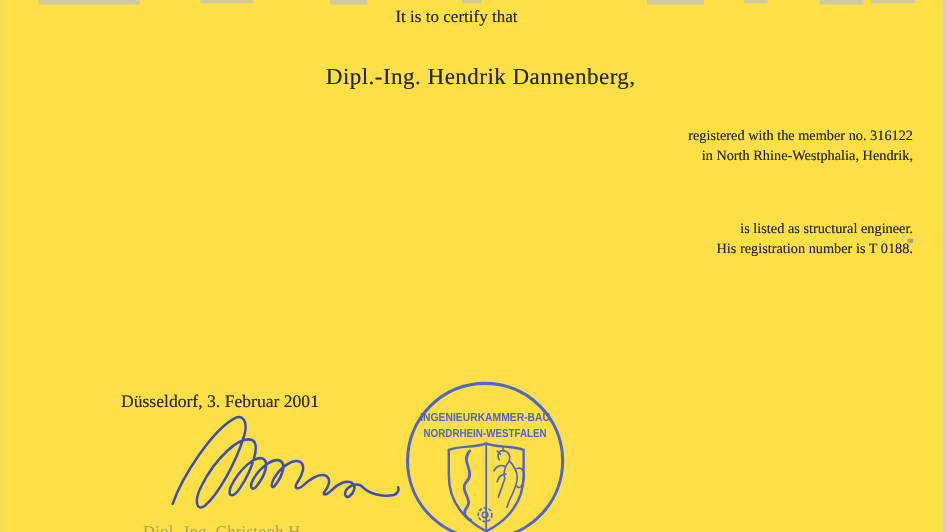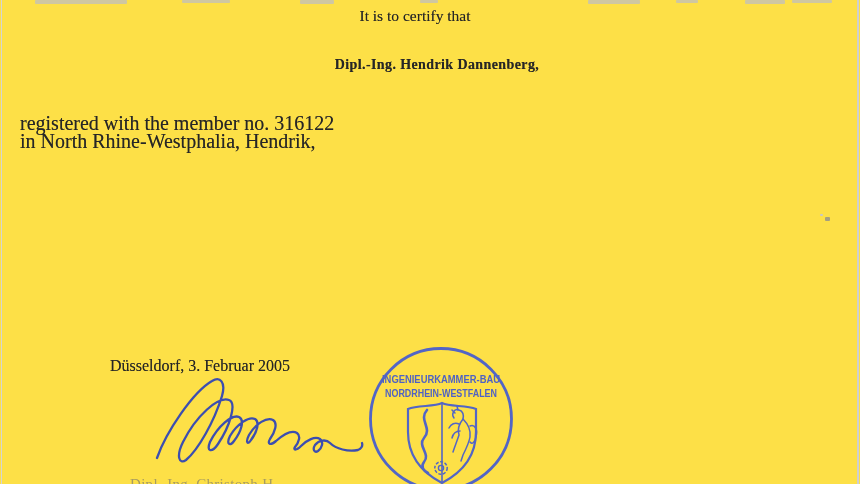--- a/index.html
+++ b/index.html
@@ -14,23 +14,23 @@
   
   .edge-line-left{position:absolute;left:1px;top:0;width:1px;height:484px;background:#d4d4d4;}
   .edge-line-right{position:absolute;left:857px;top:0;width:2px;height:484px;background:#cfcfcf;}
   .smudge{position:absolute;top:0;background:#bfbfbf;opacity:.75;border-radius:1px;}
   .speck{position:absolute;left:825px;top:217px;width:5px;height:4px;background:#8f8f8f;opacity:.8;border-radius:1px;}
   .speck2{position:absolute;left:820px;top:214px;width:3px;height:2px;background:#c7c7c7;border-radius:1px;}
 
   .textline{position:absolute;left:0;width:830px;text-align:center;
             text-shadow:0 0 .5px rgba(45,45,45,.55);}
   .intro{top:7px;font-size:15.5px;}
-  .name{top:57px;left:22px;font-size:14px;font-weight:bold;letter-spacing:.4px;}
-  .block{position:absolute;left:0;width:830px;text-align:left;font-size:20px;
-         line-height:18px;text-shadow:0 0 .5px rgba(45,45,45,.55);margin-left:20px;}
+  .name{top:57px;left:22px;font-size:21px;font-weight:normal;letter-spacing:.4px;}
+  .block{position:absolute;left:0;width:830px;text-align:right;font-size:13px;
+         line-height:18px;text-shadow:0 0 .5px rgba(45,45,45,.55);}
   .reg-block{top:114px;}
   .status-block{top:199px;}
   .place-date{position:absolute;left:110px;top:357px;font-size:16px;
               text-shadow:0 0 .5px rgba(45,45,45,.55);}
   .signatory{position:absolute;left:130px;top:476px;font-size:15px;color:#6f6f6f;
              opacity:.6;letter-spacing:.3px;white-space:nowrap;}
 
   .signature-svg{position:absolute;left:138px;top:370px;}
   .stamp{position:absolute;left:366px;top:344px;width:150px;height:150px;}
   .stamp svg{display:block;}
@@ -56,22 +56,26 @@
 
   <div class="textline intro">It is to certify that</div>
 
   <div class="textline name">Dipl.-Ing. Hendrik Dannenberg,</div>
 
   <div class="block reg-block">
     <div>registered with the member no. 316122</div>
     <div>in North Rhine-Westphalia, Hendrik,</div>
   </div>
 
+  <div class="block status-block">
+    <div>is listed as structural engineer.</div>
+    <div>His registration number is T 0188.</div>
+  </div>
 
-  <div class="place-date">Düsseldorf, 3. Februar 2005</div>
+  <div class="place-date">Düsseldorf, 3. Februar 2001</div>
 
   <svg class="signature-svg" width="235" height="100" viewBox="0 0 235 100">
     <path fill="none" stroke="#3c4eb0" stroke-width="2.3" stroke-linecap="round" d="M19,88
          C28,62 55,22 74,11
          C82,6 88,12 84,26
          C76,52 60,80 48,90
          C41,95 38,86 45,72
          C58,46 80,26 91,30
          C99,33 92,56 80,74
          C74,83 68,82 72,72

